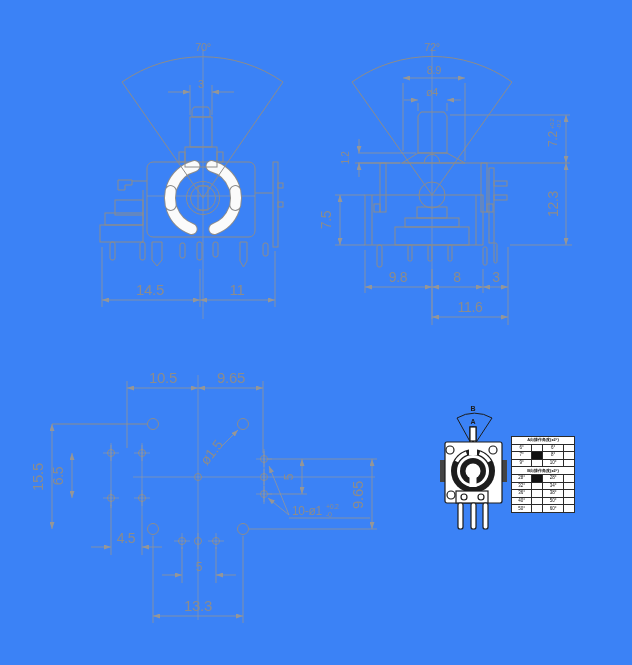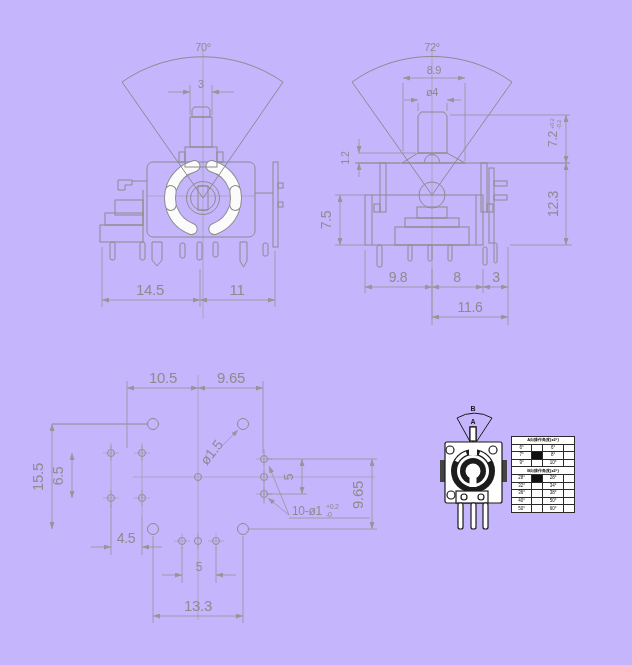--- a/index.html
+++ b/index.html
@@ -1,16 +1,16 @@
 <!DOCTYPE html>
 <html><head>
 <meta charset="utf-8">
 <style>
   html,body{margin:0;padding:0;background:#fbfbfb;}
-  .canvas{position:relative;width:632px;height:665px;background:#c4b5fd;overflow:hidden;
+  .canvas{position:relative;width:632px;height:665px;background:#3b82f6;overflow:hidden;
           font-family:"Liberation Sans",sans-serif;}
   .canvas svg{position:absolute;overflow:visible;}
   svg text{fill:#8c8c8c;font-family:"Liberation Sans",sans-serif;letter-spacing:-0.3px;}
   .t15{font-size:15px;} .t14{font-size:14px;} .t12{font-size:12px;}
   .t11{font-size:11px;} .t10{font-size:10px;} .t7{font-size:7px;} .t6{font-size:6px;}
   .dl{stroke:#8c8c8c;stroke-width:1;fill:none;}
   .dlw{stroke:#8c8c8c;stroke-width:12;fill:none;stroke-linecap:round;}
   .dlc{stroke:#fbfbfb;stroke-width:10;fill:none;stroke-linecap:round;}
   .cl{stroke:#9a9a9a;stroke-width:0.6;fill:none;}
   .dim{stroke:#969696;stroke-width:0.8;fill:none;}

